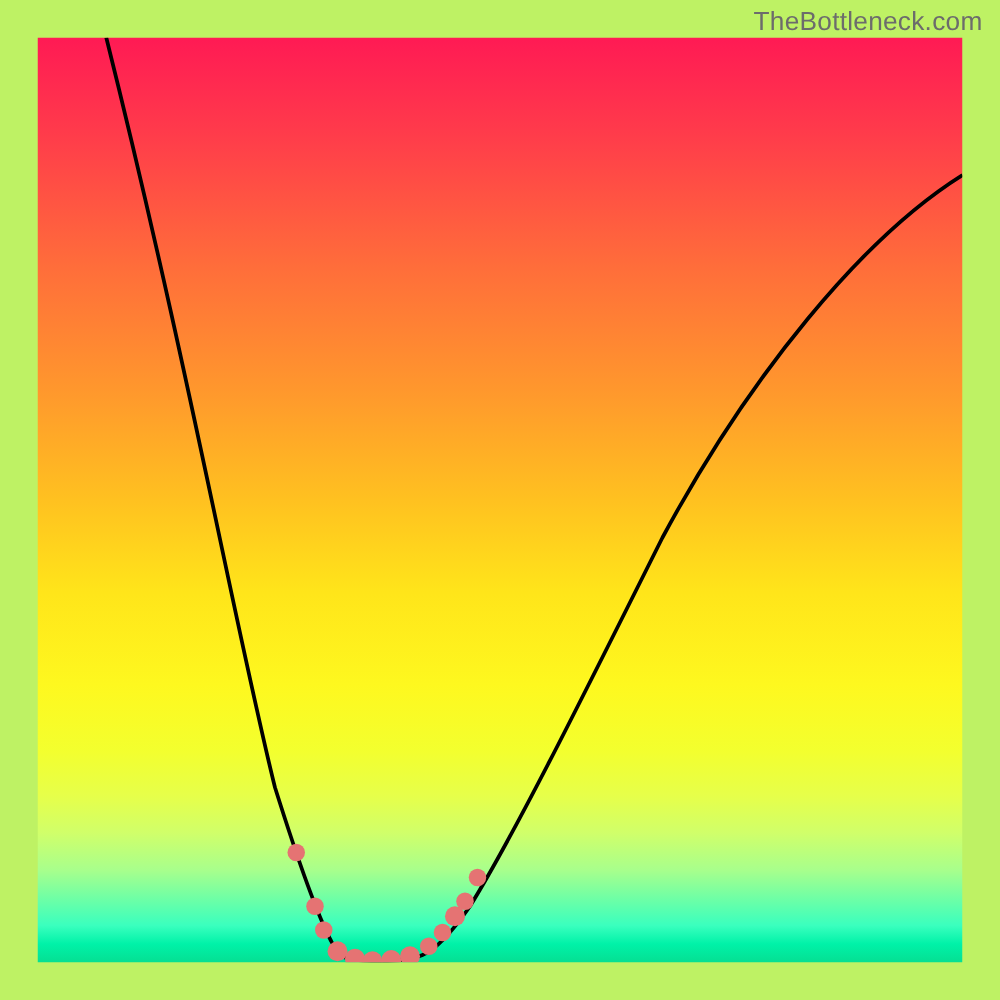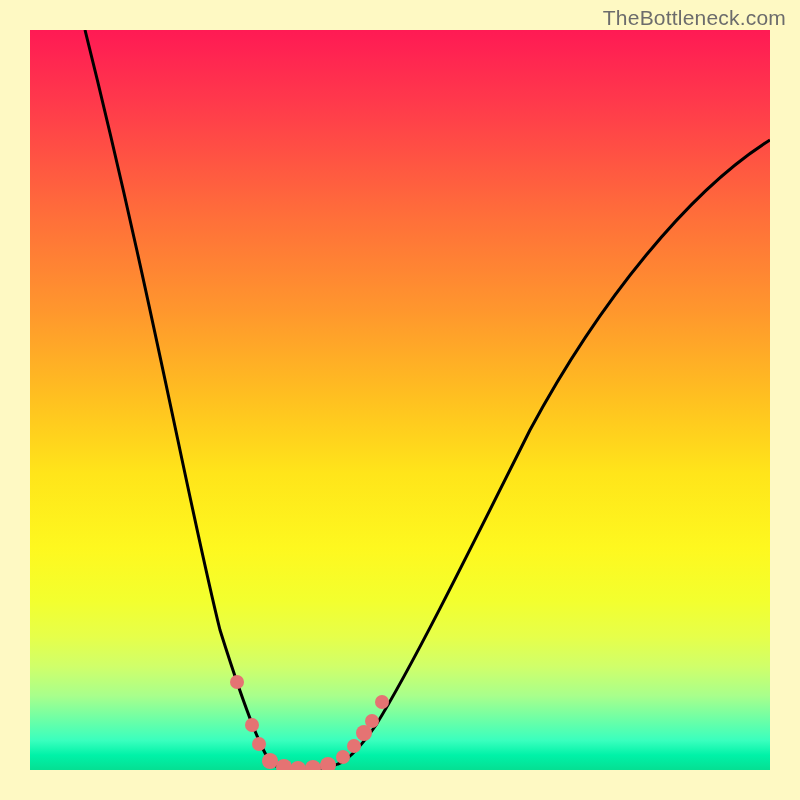--- a/index.html
+++ b/index.html
@@ -7,21 +7,21 @@
     padding: 0;
     width: 800px;
     height: 800px;
     overflow: hidden;
     background: #000;
     font-family: Arial, Helvetica, sans-serif;
   }
   .frame {
     position: absolute;
     inset: 0;
-    background: #fef9c3;
+    background: #bef264;
   }
   .plot {
     position: absolute;
     left: 30px;
     top: 30px;
     width: 740px;
     height: 740px;
     overflow: hidden;
   }
   .gradient {

